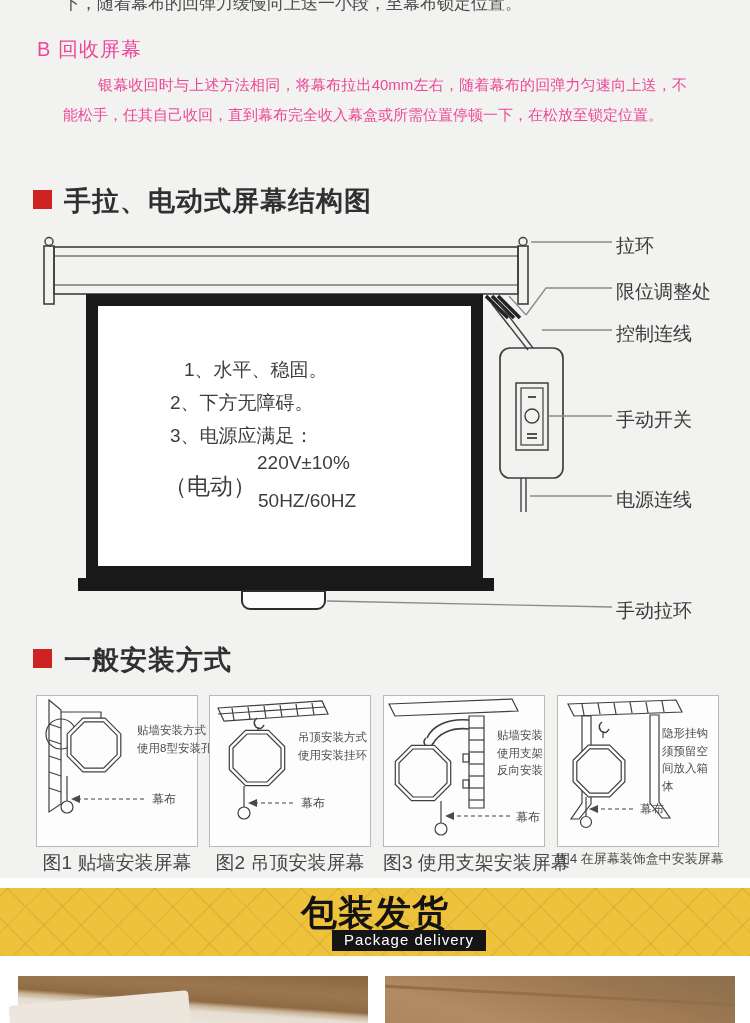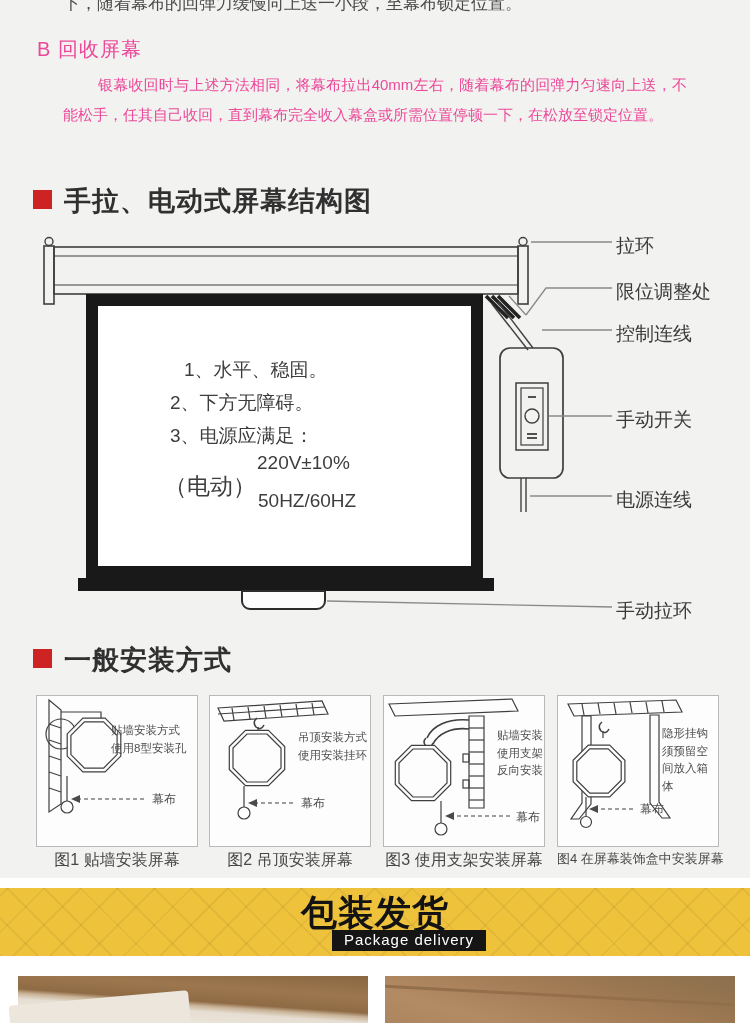--- a/index.html
+++ b/index.html
@@ -13,21 +13,21 @@
   .heading-row{left:33px;height:30px;display:flex;align-items:flex-start;}
   .red-sq{position:absolute;width:19px;height:19px;background:#cd2323;}
   .h-text{position:absolute;left:31px;top:-7px;font-size:27px;font-weight:600;color:#303030;white-space:nowrap;letter-spacing:1px;}
   .diagram-label{position:absolute;font-size:19px;color:#3a3a3a;white-space:nowrap;}
   .screen-note{position:absolute;font-size:19px;color:#3d3d3d;white-space:nowrap;}
   .panel{position:absolute;width:162px;height:152px;background:#fdfdfd;border:1px solid #b9b9b9;box-sizing:border-box;}
   .panel svg{position:absolute;left:0;top:0;}
   .p-note{position:absolute;font-size:11.5px;line-height:17.5px;color:#4e4e4e;white-space:nowrap;}
   .p-note span{display:block;}
   .fabric{position:absolute;font-size:12px;color:#4e4e4e;white-space:nowrap;}
-  .caption{position:absolute;top:850px;width:162px;text-align:center;font-size:16px;color:#474747;white-space:nowrap;}
+  .caption{position:absolute;top:850px;width:162px;text-align:center;font-size:19px;color:#474747;white-space:nowrap;}
   .banner{position:absolute;left:0;top:888px;width:750px;height:68px;background-color:#efc23b;
     background-image:repeating-linear-gradient(45deg,rgba(0,0,0,0.05) 0 2px,transparent 2px 26px),
                      repeating-linear-gradient(-45deg,rgba(0,0,0,0.05) 0 2px,transparent 2px 26px);}
   .banner-title{position:absolute;left:0;top:1px;width:750px;text-align:center;font-size:36px;font-weight:700;color:#131313;letter-spacing:1px;}
   .banner-label{position:absolute;left:0;top:42px;width:750px;display:flex;justify-content:center;padding-left:34px;}
   .banner-label .box{background:#151515;color:#ffffff;font-size:15px;padding:1px 12px 3px 12px;letter-spacing:1px;}
   .photo{position:absolute;top:976px;width:350px;height:47px;}
   .photo-left{left:18px;background:linear-gradient(184deg,#8a6741 0%,#9c774e 30%,#8f6b45 52%,#c8b296 58%,#e6ded2 66%,#efe9e0 100%);}
   .photo-left .roll{position:absolute;left:-8px;top:22px;width:180px;height:40px;background:#ece6dc;transform:rotate(-5deg);border-radius:4px;}
   .photo-right{left:385px;background:linear-gradient(196deg,#8c6f4f 0%,#97754f 25%,#a37c55 45%,#b28a63 78%,#ad8560 100%);}
@@ -137,21 +137,21 @@
         <polyline points="24,16 64,16 64,24"></polyline>
         <circle cx="24" cy="38" r="15"></circle>
         <polygon points="68.1,22.2 83.8,37.9 83.8,60.1 68.1,75.8 45.9,75.8 30.2,60.1 30.2,37.9 45.9,22.2" fill="#fdfdfd"></polygon>
         <polygon points="66.6,25.9 80.1,39.4 80.1,58.6 66.6,72.1 47.4,72.1 33.9,58.6 33.9,39.4 47.4,25.9"></polygon>
         <line x1="30" y1="80" x2="30" y2="105"></line>
         <circle cx="30" cy="111" r="6"></circle>
         <line x1="40" y1="103" x2="110" y2="103" stroke-dasharray="4 3"></line>
         <polygon points="34,103 43,99 43,107" fill="#4a4a4a" stroke="none"></polygon>
       </g>
     </svg>
-    <div class="p-note" style="left:74px;top:26px;">
+    <div class="p-note" style="left:100px;top:26px;">
       <span>贴墙安装方式</span>
       <span>使用8型安装孔</span>
     </div>
     <div class="fabric" style="left:115px;top:95px;">幕布</div>
   </div>
 
   <div class="panel" style="left:209px;top:695px;">
     <svg width="160" height="150" viewBox="0 0 160 150">
       <g class="ln" stroke="#4a4a4a" stroke-width="1.2">
         <polygon points="8,12 112,5 118,18 14,25" fill="#fdfdfd"></polygon>

